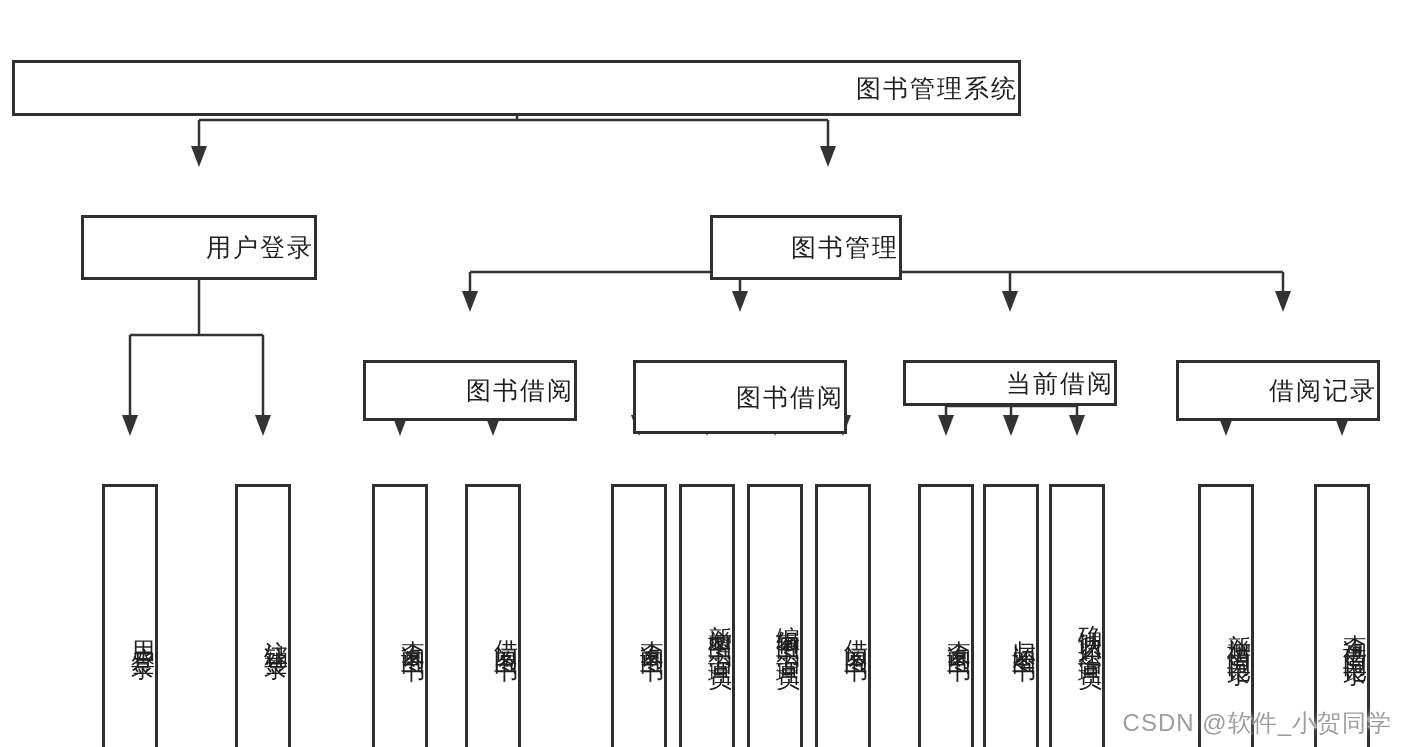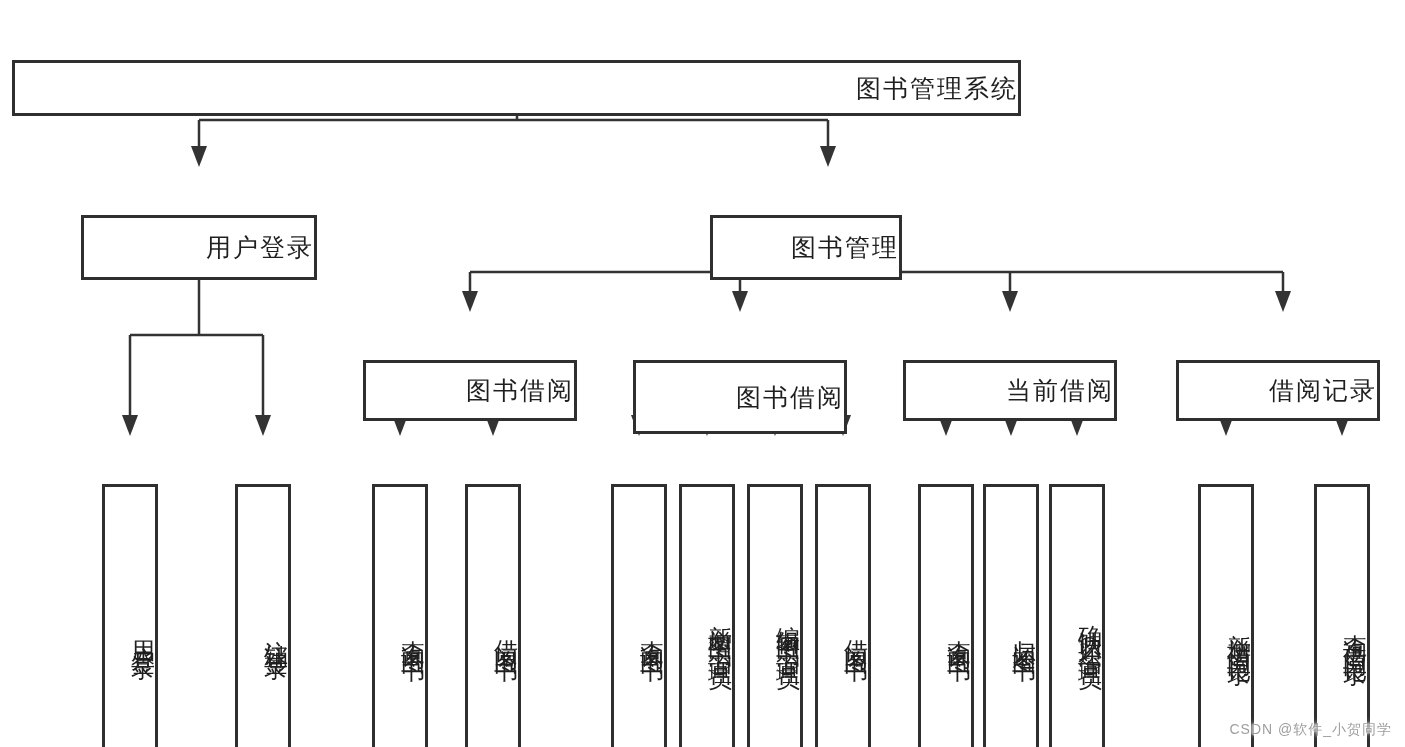--- a/index.html
+++ b/index.html
@@ -41,21 +41,21 @@
     writing-mode: vertical-rl;
     text-orientation: mixed;
     letter-spacing: 6px;
     line-height: 1;
     white-space: nowrap;
   }
   .watermark {
     position: absolute;
     right: 13px;
     bottom: 8px;
-    font-size: 14px;
+    font-size: 24px;
     color: #9e9e9e;
     letter-spacing: 1px;
     white-space: nowrap;
     text-shadow: 0 0 3px #ffffff, 0 0 6px #ffffff, 1px 1px 2px #ffffff;
   }
 </style>
 </head>
 <body>
 
 <div class="canvas">
@@ -113,21 +113,21 @@
   <div class="node node-h" style="left:710px; top:168px; width:192px; height:65px;">
     <span>图书管理</span>
   </div>
 
   <div class="node node-h" style="left:363px; top:313px; width:214px; height:61px;">
     <span>图书借阅</span>
   </div>
   <div class="node node-h" style="left:633px; top:313px; width:214px; height:74px;">
     <span>图书借阅</span>
   </div>
-  <div class="node node-h" style="left:903px; top:313px; width:214px; height:61px;">
+  <div class="node node-h" style="left:903px; top:313px; width:214px; height:46px;">
     <span>当前借阅</span>
   </div>
   <div class="node node-h" style="left:1176px; top:313px; width:204px; height:61px;">
     <span>借阅记录</span>
   </div>
 
   <div class="node node-v" style="left:102px; top:437px; width:56px; height:298px;">
     <span class="vtext">用户登录</span>
   </div>
   <div class="node node-v" style="left:235px; top:437px; width:56px; height:298px;">

